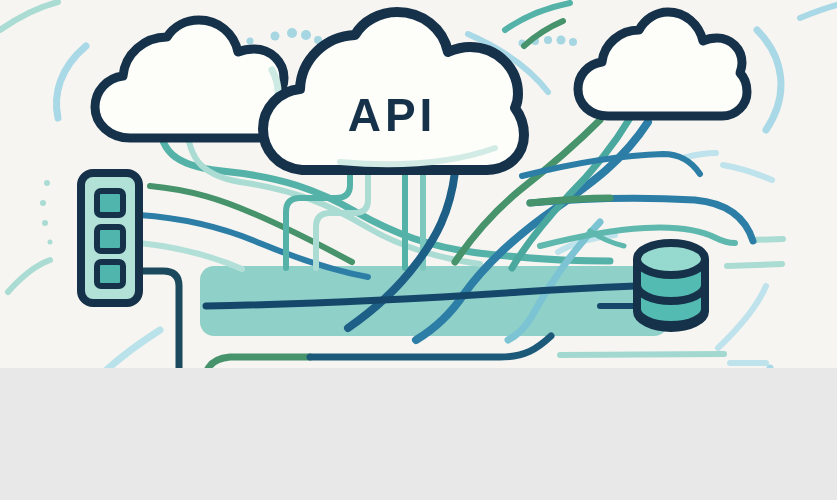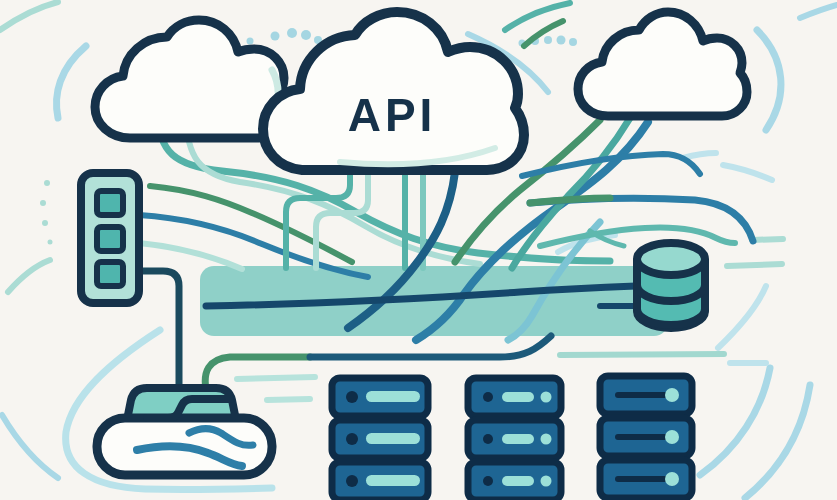--- a/index.html
+++ b/index.html
@@ -1,16 +1,16 @@
 <!DOCTYPE html>
 <html><head>
 <meta charset="utf-8">
 <style>
   html,body{margin:0;padding:0;background:#e8e8e8;}
-  #stage{width:837px;height:500px;position:relative;overflow:hidden;background:#f7f5f1;}
+  #stage{width:837px;height:368px;position:relative;overflow:hidden;background:#f7f5f1;}
   svg{display:block;}
   .api-text{
     font-family:"Liberation Sans","DejaVu Sans",sans-serif;
     font-weight:bold;
     font-size:46px;
     letter-spacing:4px;
     fill:#16324a;
   }
   path,rect,ellipse,circle,line{vector-effect:none;}
 </style>

